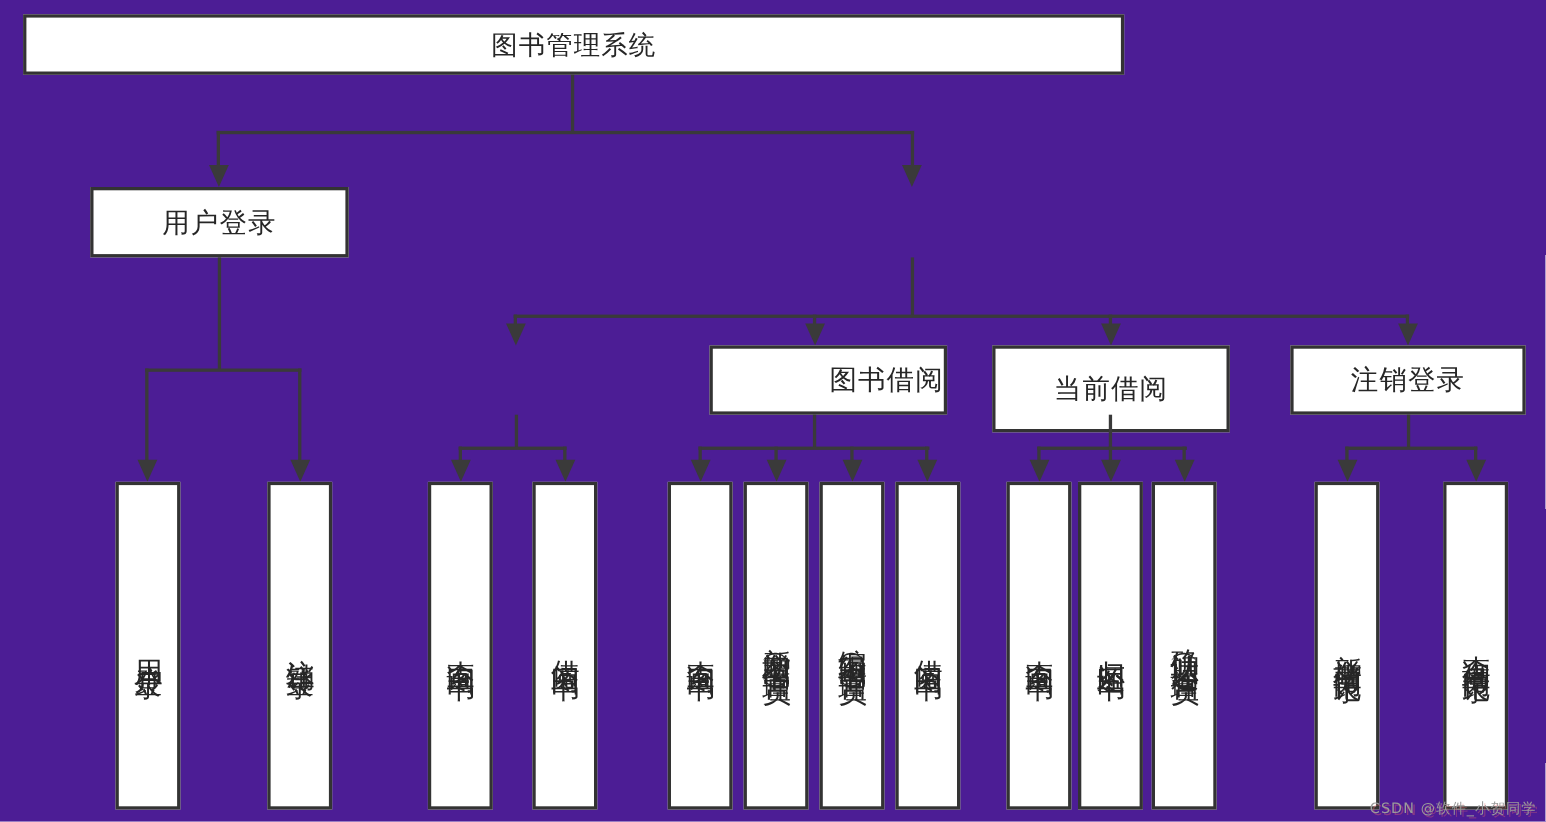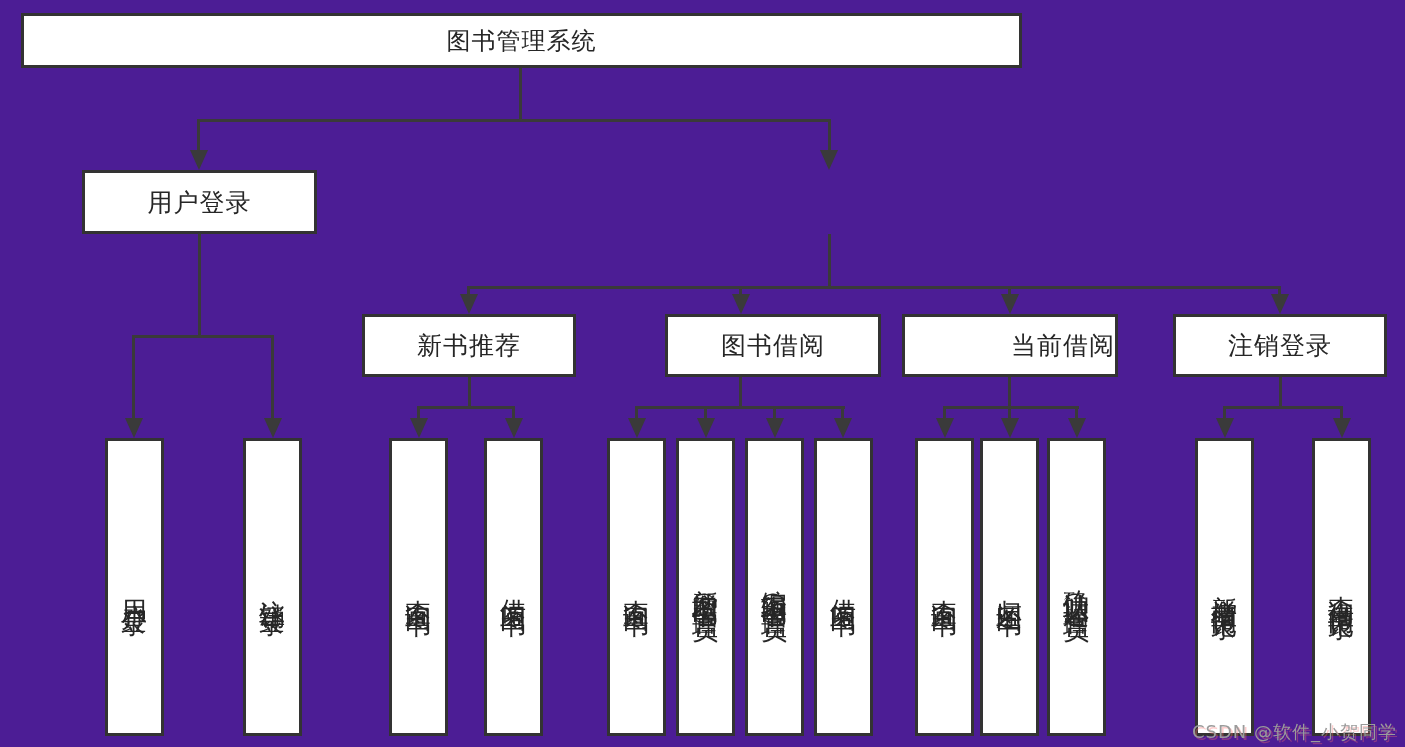--- a/index.html
+++ b/index.html
@@ -47,21 +47,21 @@
     width: 0;
     height: 0;
     border-left: 9px solid transparent;
     border-right: 9px solid transparent;
     border-top: 20px solid #3a3a3a;
   }
   .watermark {
     position: absolute;
     right: 8px;
     bottom: 3px;
-    font-size: 18px;
+    font-size: 13px;
     color: #9b9b9b;
     letter-spacing: 1px;
     text-shadow: 2px 2px 0 rgba(250, 110, 110, 0.35);
     white-space: nowrap;
   }
 </style>
 </head>
 <body>
 
 <div class="canvas">
@@ -92,27 +92,24 @@
   <div class="h" style="left:467px; top:286px; width:814px;"></div>
   <div class="v" style="left:467px; top:286px; height:11px;"></div>
   <div class="ah" style="left:460px; top:294px;"></div>
   <div class="v" style="left:739px; top:286px; height:11px;"></div>
   <div class="ah" style="left:732px; top:294px;"></div>
   <div class="v" style="left:1008px; top:286px; height:11px;"></div>
   <div class="ah" style="left:1001px; top:294px;"></div>
   <div class="v" style="left:1278px; top:286px; height:11px;"></div>
   <div class="ah" style="left:1271px; top:294px;"></div>
 
-  <div class="node h-label" style="left:362px; top:314px; width:214px; height:63px;">
-    <span>新书推荐</span>
-  </div>
-  <div class="node h-label" style="left:665px; top:314px; width:216px; height:63px;">
+  <div class="node h-label" style="left:645px; top:314px; width:216px; height:63px;justify-content:flex-end;">
     <span>图书借阅</span>
   </div>
-  <div class="node h-label" style="left:902px; top:314px; width:216px; height:63px;justify-content:flex-end;">
+  <div class="node h-label" style="left:902px; top:314px; width:216px; height:79px;">
     <span>当前借阅</span>
   </div>
   <div class="node h-label" style="left:1173px; top:314px; width:214px; height:63px;">
     <span>注销登录</span>
   </div>
 
   <div class="v" style="left:468px; top:377px; height:31px;"></div>
   <div class="h" style="left:417px; top:406px; width:98px;"></div>
   <div class="v" style="left:417px; top:406px; height:18px;"></div>
   <div class="ah" style="left:410px; top:418px;"></div>

